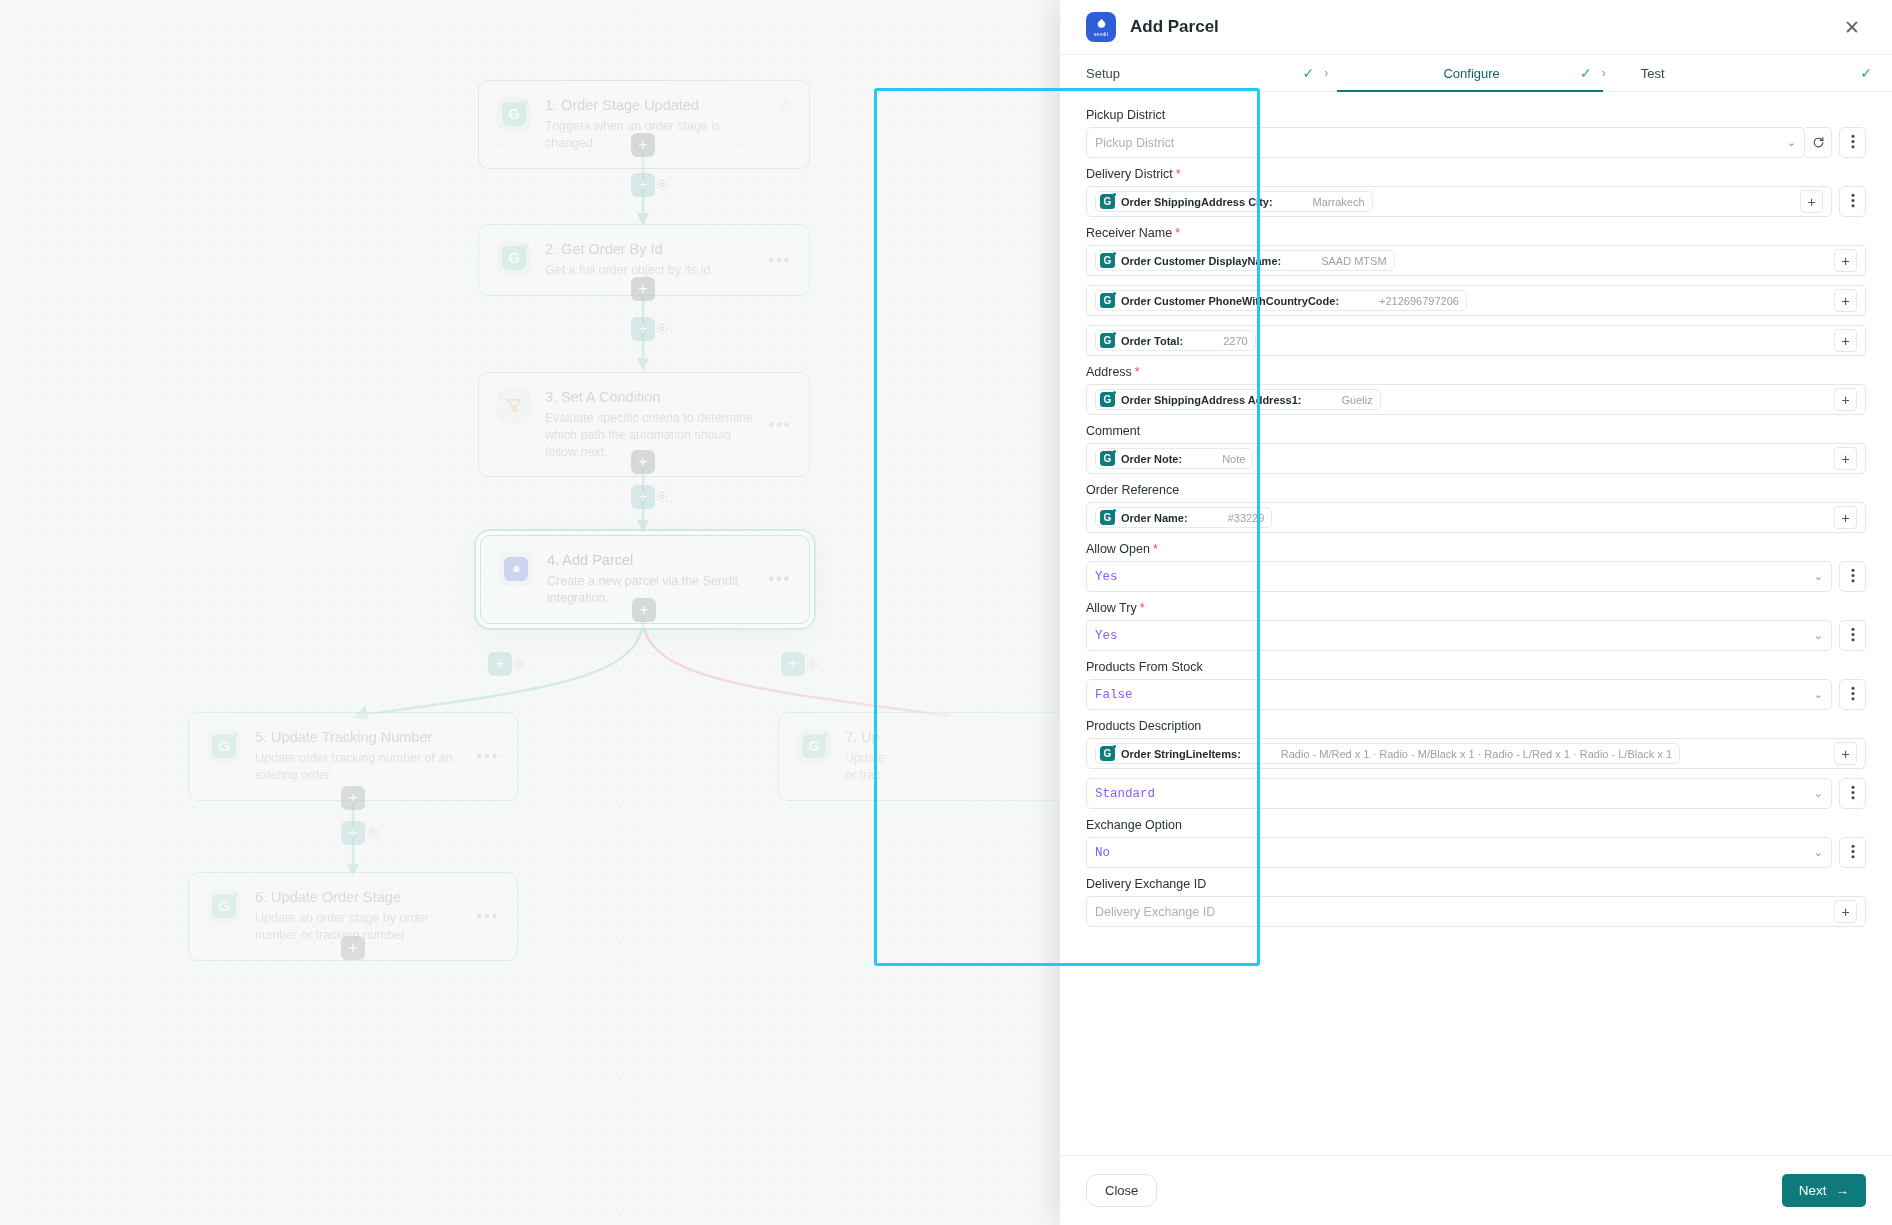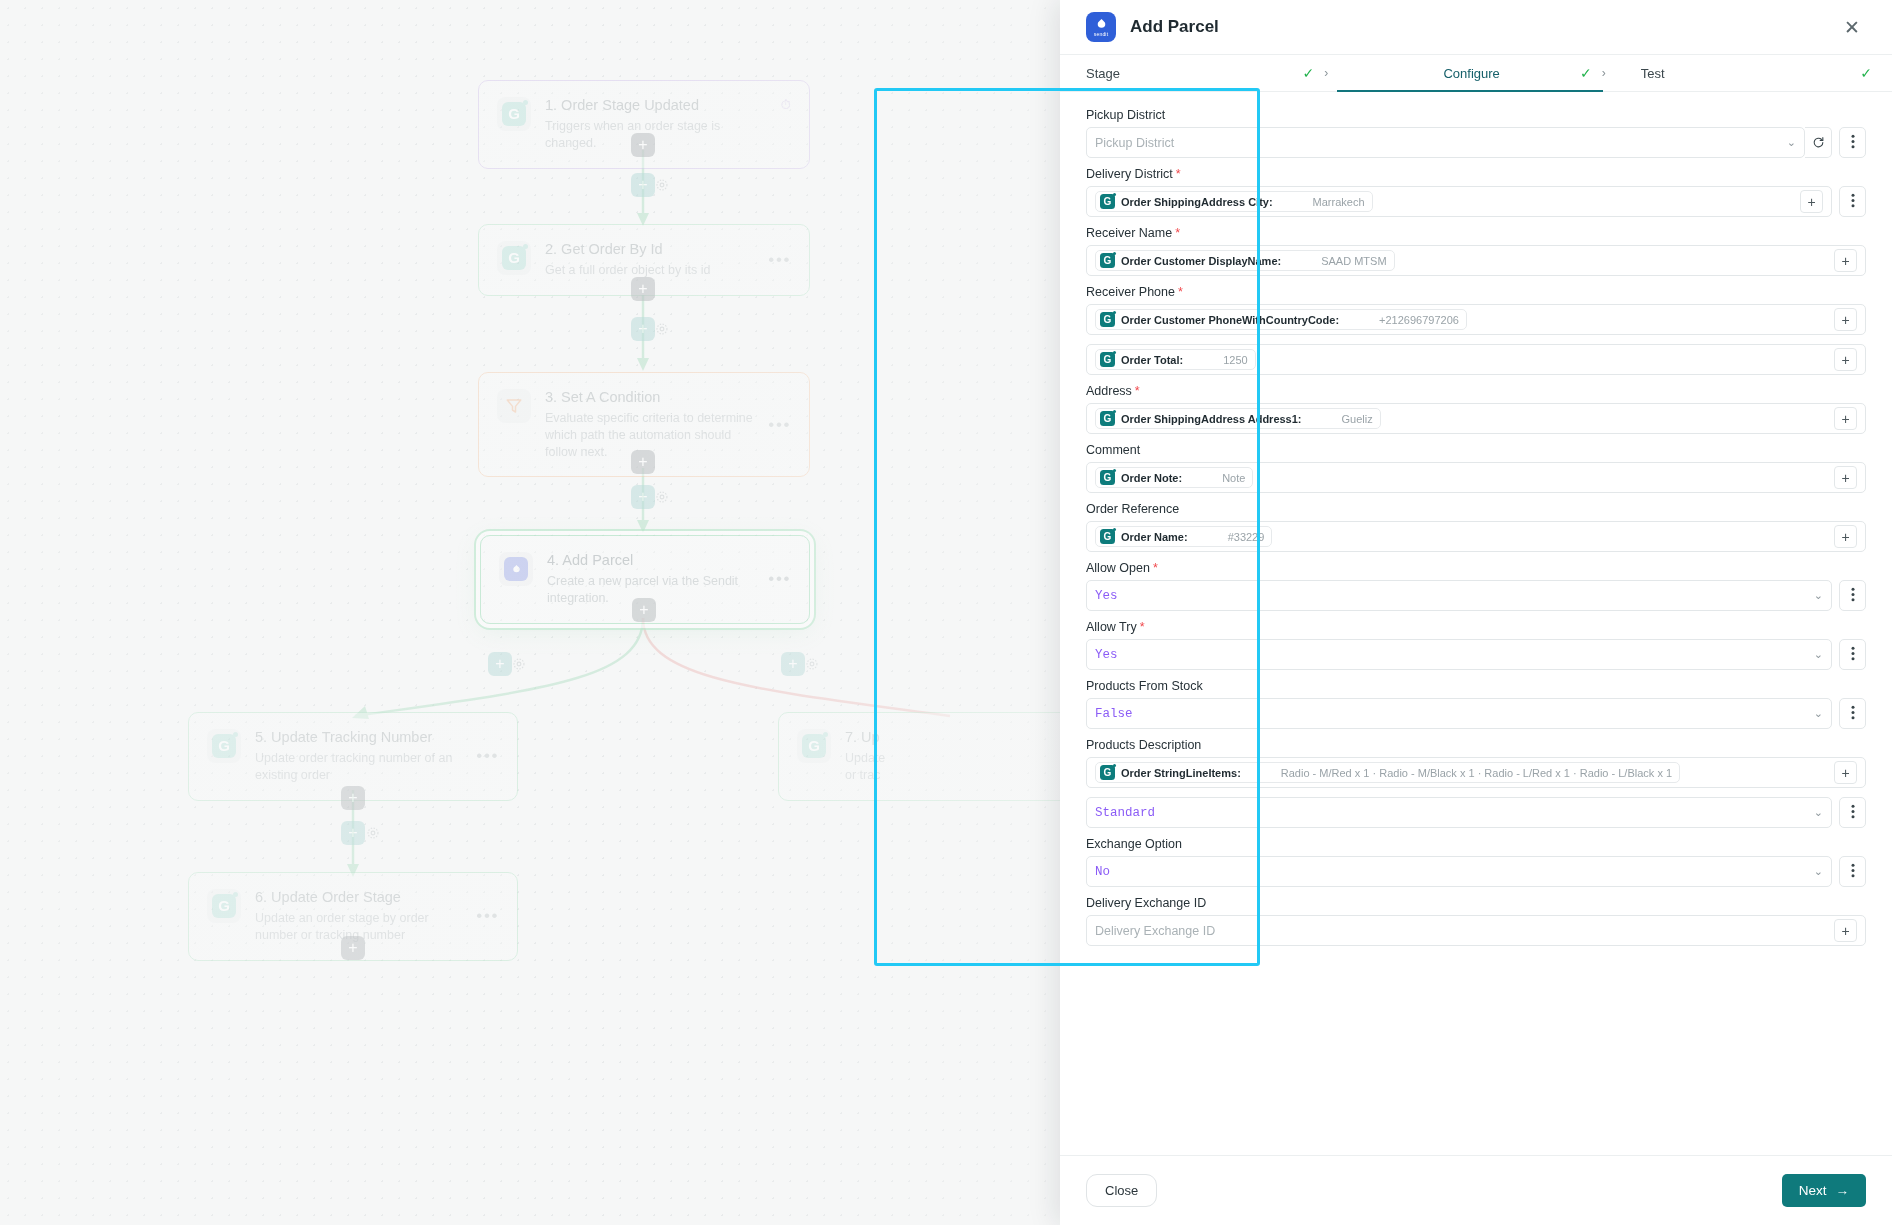--- a/index.html
+++ b/index.html
@@ -334,21 +334,21 @@
             <path d="M12 2c3 4 7 5 7 9a7 7 0 0 1-14 0c0-4 4-5 7-9z"></path>
           </svg>
         <div class="logo-word">sendit</div>
       </div>
       <div class="panel-title">Add Parcel</div>
       <div class="close-x">✕</div>
     </div>
 
     <div class="steps">
       <div class="step">
-        <span class="lbl">Stage</span>
+        <span class="lbl">Setup</span>
         <span class="tick">✓</span>
         <span class="sep">›</span>
       </div>
       <div class="step active">
         <span class="lbl">Configure</span>
         <span class="tick">✓</span>
         <span class="sep">›</span>
       </div>
       <div class="step">
         <span class="lbl">Test</span>
@@ -406,39 +406,38 @@
               <span class="chip">
                 <span class="chip-ico">G</span>
                 <span class="chip-lbl">Order Customer DisplayName:</span>
                 <span class="chip-val">SAAD MTSM</span>
               </span>
               <span class="inline-btn">+</span>
             </div>
           </div>
         </div>
         <div class="field">
-          <div class="field-label">Receiver Phone<span class="req">*</span></div>
           <div class="field-row">
             <div class="control">
               <span class="chip">
                 <span class="chip-ico">G</span>
                 <span class="chip-lbl">Order Customer PhoneWithCountryCode:</span>
                 <span class="chip-val">+212696797206</span>
               </span>
               <span class="inline-btn">+</span>
             </div>
           </div>
         </div>
         <div class="field">
           <div class="field-row">
             <div class="control">
               <span class="chip">
                 <span class="chip-ico">G</span>
                 <span class="chip-lbl">Order Total:</span>
-                <span class="chip-val">1250</span>
+                <span class="chip-val">2270</span>
               </span>
               <span class="inline-btn">+</span>
             </div>
           </div>
         </div>
         <div class="field">
           <div class="field-label">Address<span class="req">*</span></div>
           <div class="field-row">
             <div class="control">
               <span class="chip">

